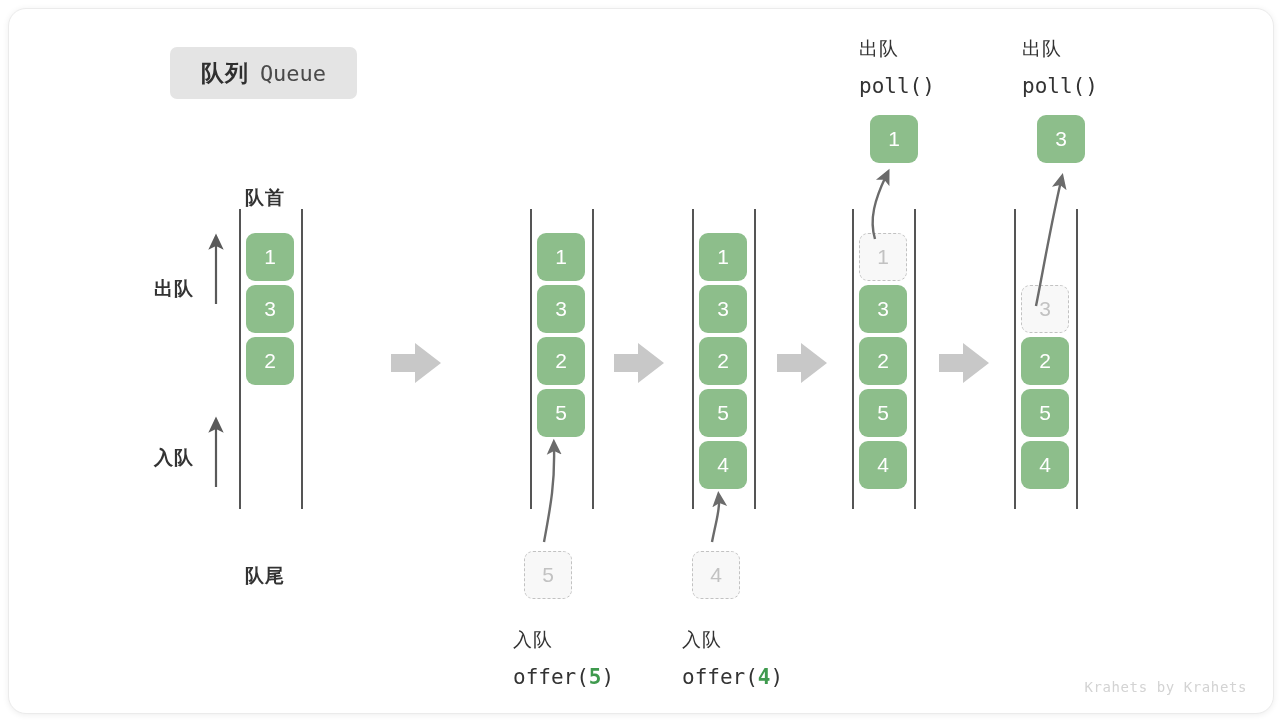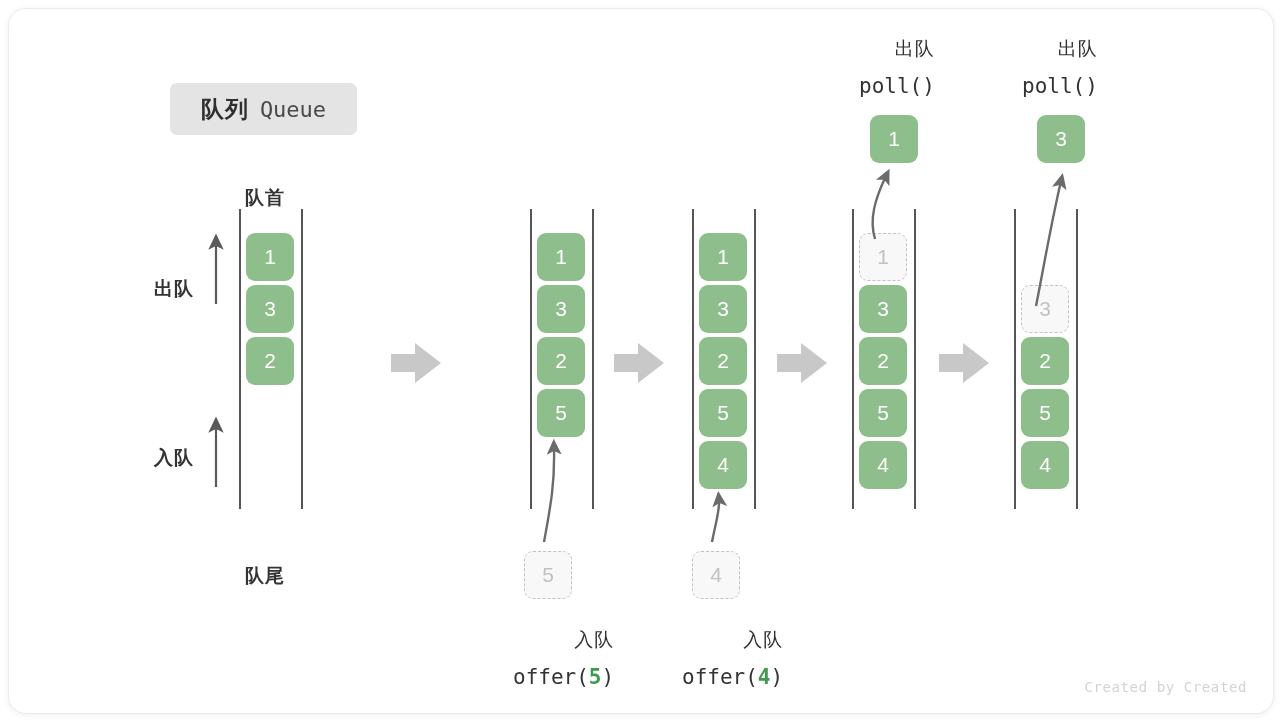--- a/index.html
+++ b/index.html
@@ -21,36 +21,35 @@
     top: 8px;
     width: 1264px;
     height: 704px;
     background: #ffffff;
     border-radius: 18px;
     border: 1px solid #ebebeb;
     box-shadow: 0 1px 6px rgba(0,0,0,0.07);
     overflow: hidden;
   }
 
-  .abs { position: absolute; text-align: right; }
+  .abs { position: absolute; }
 
   
   #title-badge {
     left: 161px;
     top: 38px;
     width: 187px;
     height: 52px;
     background: #e4e4e4;
     border-radius: 7px;
     display: flex;
     align-items: center;
     justify-content: center;
     gap: 11px;
     white-space: nowrap;
-    margin-top: 36px;
   }
   #title-badge .cn {
     font-size: 23px;
     font-weight: bold;
     color: #2f2f2f;
     letter-spacing: 1px;
   }
   #title-badge .en {
     font-family: "DejaVu Sans Mono", "Liberation Mono", monospace;
     font-size: 22px;
@@ -262,15 +261,15 @@
 
     <g>
       <path d="M866,230 C860,210 866,190 877,167" stroke="#6b6b6b" stroke-width="2.4" fill="none" marker-end="url(#thin-head)"></path>
     </g>
 
     <g>
       <path d="M1027,297 C1034,262 1042,215 1052,172" stroke="#6b6b6b" stroke-width="2.4" fill="none" marker-end="url(#thin-head)"></path>
     </g>
   </svg>
 
-  <div class="abs" id="watermark">Created by Created</div>
+  <div class="abs" id="watermark">Krahets by Krahets</div>
 
 </div>
 
 </body></html>

